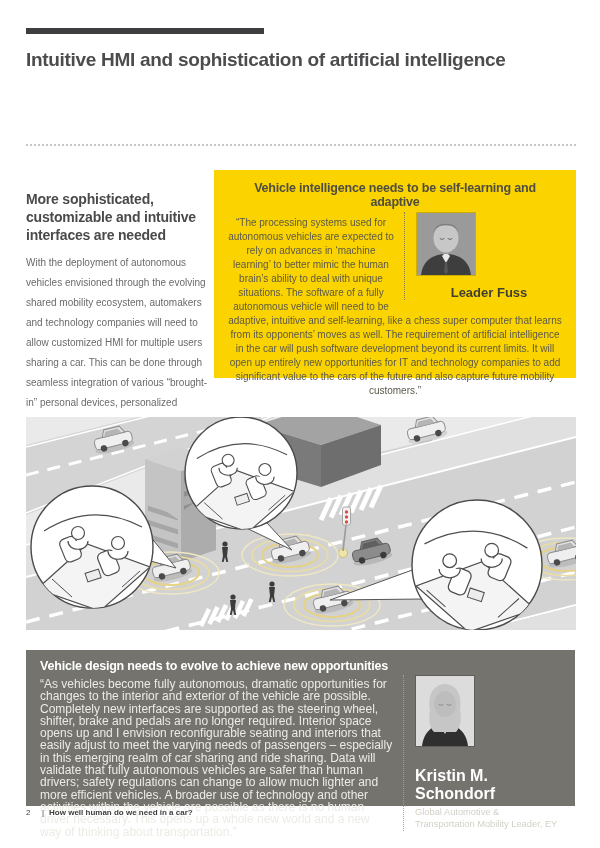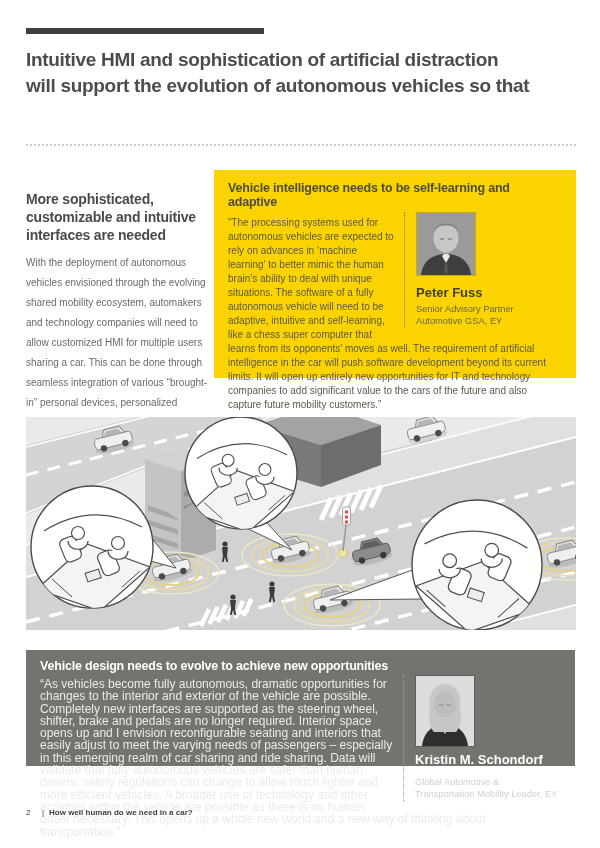--- a/index.html
+++ b/index.html
@@ -15,53 +15,52 @@
   #headline{left:26px;top:47px;width:556px;font-size:19px;line-height:26px;
     font-weight:bold;color:#4C4C4E;letter-spacing:-0.3px;}
   
   #rule-top{left:26px;top:144px;width:550px;height:0;border-top:2px dotted #C6C6C6;}
   
   #left-col{left:26px;top:170px;width:182px;}
   #left-col .lc-head{font-size:14px;line-height:18px;font-weight:bold;color:#4A4A4C;letter-spacing:-0.2px;margin-top:20px;}
   #left-col .lc-body{margin-top:9px;font-size:10px;line-height:20px;color:#6A6A6A;}
   
   #yellow-box{left:214px;top:170px;width:362px;height:208px;background:#FBD400;
-    box-sizing:border-box;padding:11px 14px 10px 14px;}
+    box-sizing:border-box;padding:11px 14px 10px 14px;text-align:center;}
   #yellow-box .cb-title{font-size:12.5px;font-weight:bold;color:#4F4C40;letter-spacing:-0.2px;}
   #yellow-box .person-block{float:right;width:158px;box-sizing:border-box;
     border-left:1px dotted #847D52;padding-left:11px;margin:3px 0 4px 10px;}
   #yellow-box .quote{margin-top:7px;font-size:10px;line-height:14px;color:#5C5949;}
   #yellow-box .p-name{margin-top:9px;font-size:13px;font-weight:bold;color:#433F2F;}
   #yellow-box .p-role{margin-top:3px;font-size:9.3px;line-height:12.3px;color:#6A6550;}
   .photo-frame{display:block;border:1px solid rgba(0,0,0,0.18);}
   
   #illustration{left:26px;top:417px;width:550px;height:213px;background:#EAEAEA;overflow:hidden;}
   
-  #gray-box{left:26px;top:650px;width:549px;height:116px;background:#74736E;
+  #gray-box{left:26px;top:650px;width:549px;height:156px;background:#74736E;
     box-sizing:border-box;padding:9px 14px 8px 14px;}
   #gray-box .cb-title{font-size:12.5px;font-weight:bold;color:#FFFFFF;letter-spacing:-0.2px;}
   #gray-box .person-block{float:right;width:158px;box-sizing:border-box;
     border-left:1px dotted #A99F7D;padding-left:11px;margin:2px 0 2px 10px;}
   #gray-box .quote{margin-top:5px;font-size:12px;line-height:12.3px;color:#ECEBE5;}
-  #gray-box .p-name{margin-top:5px;font-size:13px;font-weight:bold;color:#FFFFFF;}
-  #gray-box .p-role{margin-top:9px;font-size:9.3px;line-height:12.3px;color:#D2D0C7;}
+  #gray-box .p-name{margin-top:20px;font-size:16px;font-weight:bold;color:#FFFFFF;}
+  #gray-box .p-role{margin-top:3px;font-size:9.3px;line-height:12.3px;color:#D2D0C7;}
   
   #footer{left:26px;top:808px;font-size:8px;color:#3D3D3D;display:flex;align-items:baseline;}
   #footer .pg{width:16px;font-weight:normal;}
   #footer .sep{margin:0 5px 0 0;color:#3D3D3D;}
   #footer .ttl{font-weight:bold;}
 </style>
 </head>
 <body>
 
 <div class="abs" id="accent-bar"></div>
 
 <div class="abs" id="headline">
-  <div>Intuitive HMI and sophistication of artificial distraction</div>
-  <div>will support the evolution of autonomous vehicles so that</div>
+  <div>Intuitive HMI and sophistication of artificial intelligence</div>
 </div>
 
 <div class="abs" id="rule-top"></div>
 
 <div class="abs" id="left-col">
   <div class="lc-head">More sophisticated, customizable and intuitive interfaces are needed</div>
   <div class="lc-body">With the deployment of autonomous vehicles envisioned through the evolving shared mobility ecosystem, automakers and technology companies will need to allow customized HMI for multiple users sharing a car. This can be done through seamless integration of various “brought-in” personal devices, personalized interior options, etc. As autonomous technology is not yet ready to handle all driving conditions, a sophisticated – adaptive and intuitive – HMI is crucial, considering factors such as distraction and complacency.</div>
 </div>
 
 <div class="abs" id="yellow-box">
@@ -69,22 +68,21 @@
   <div class="person-block">
     <svg class="photo-frame" width="58" height="62" viewBox="0 0 58 62">
       <rect width="58" height="62" fill="#9A9A9A"></rect>
       <path d="M4,62 C6,46 18,41 29,41 C40,41 52,46 54,62 Z" fill="#3E3E3E"></path>
       <path d="M25,43 L29,50 L33,43 L31,41 L27,41 Z" fill="#E8E8E8"></path>
       <path d="M28,49 L30,49 L31,58 L29,62 L27,58 Z" fill="#555555"></path>
       <ellipse cx="29" cy="25" rx="12.5" ry="14.5" fill="#C7C7C7"></ellipse>
       <path d="M16.5,22 C16.5,9 41.5,9 41.5,22 C41.5,16 38,10.5 29,10.5 C20,10.5 16.5,16 16.5,22 Z" fill="#7E7E7E"></path>
       <path d="M23,25 a2,1.4 0 1 0 4,0 M31,25 a2,1.4 0 1 0 4,0" fill="none" stroke="#6F6F6F" stroke-width="1"></path>
     </svg>
-    <div class="p-name">Peter Fuss</div>
-    <div class="p-role">Senior Advisory Partner Automotive GSA, EY</div>
+    <div class="p-name">Leader Fuss</div>
   </div>
   <div class="quote">“The processing systems used for autonomous vehicles are expected to rely on advances in ‘machine learning’ to better mimic the human brain’s ability to deal with unique situations. The software of a fully autonomous vehicle will need to be adaptive, intuitive and self-learning, like a chess super computer that learns from its opponents’ moves as well. The requirement of artificial intelligence in the car will push software development beyond its current limits. It will open up entirely new opportunities for IT and technology companies to add significant value to the cars of the future and also capture future mobility customers.”</div>
 </div>
 
 <div class="abs" id="illustration">
 <svg width="550" height="213" viewBox="0 0 550 213">
   <defs>
     <g id="car-light">
       <ellipse cx="0" cy="8" rx="20" ry="5" fill="rgba(0,0,0,0.10)"></ellipse>
       <rect x="-19" y="-4" width="38" height="11" rx="4" fill="#EFEFEF" stroke="#8E8E8E" stroke-width="1"></rect>

